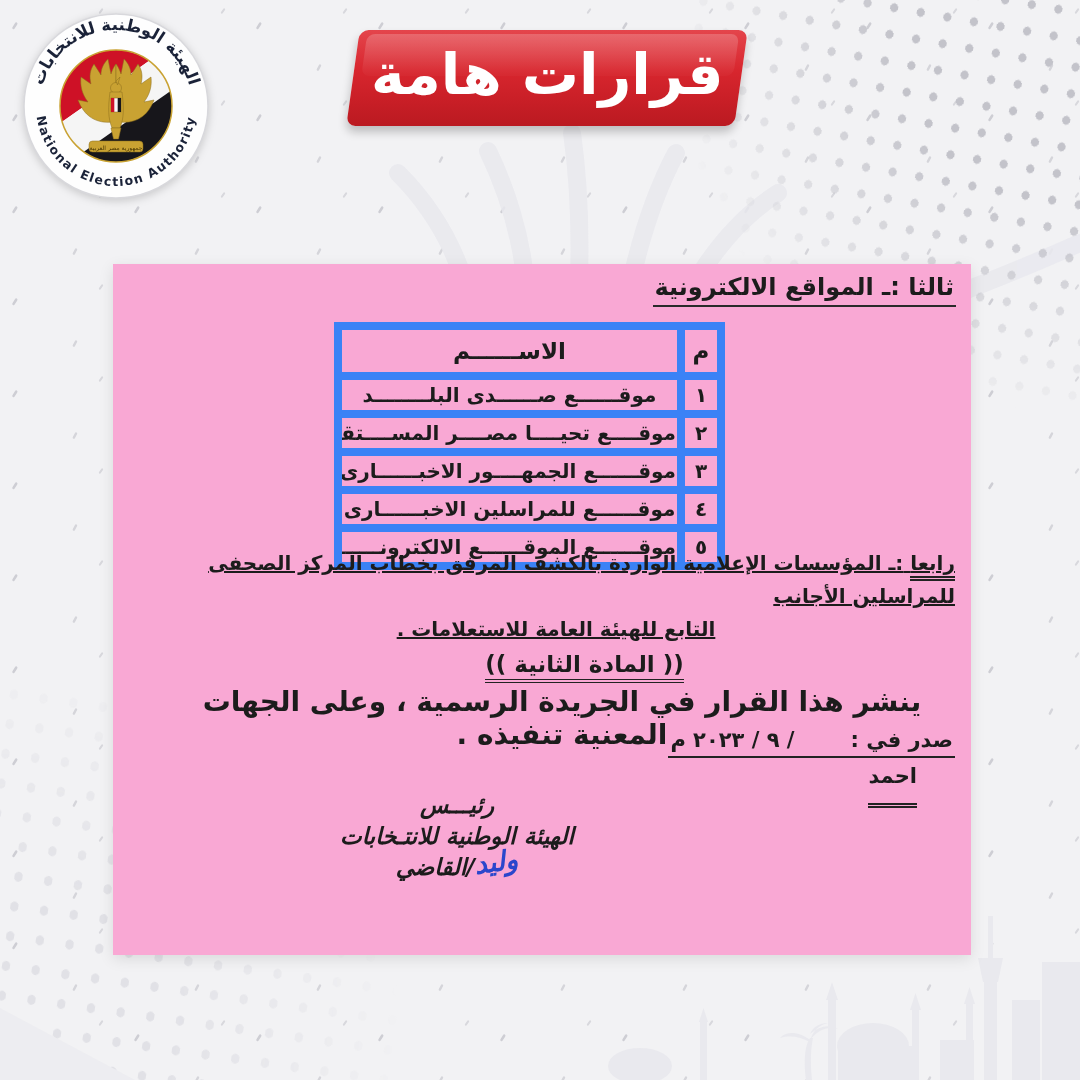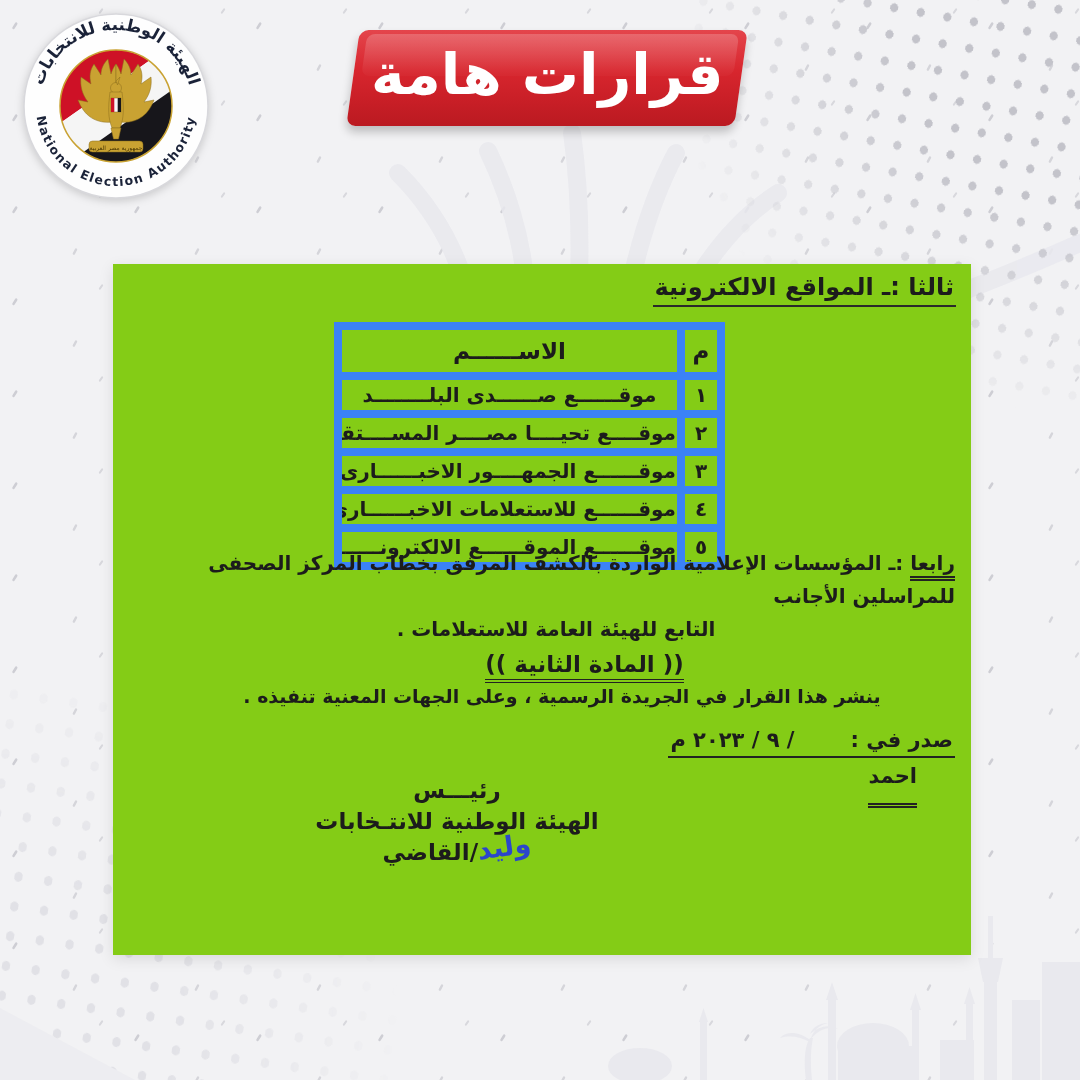--- a/index.html
+++ b/index.html
@@ -32,45 +32,45 @@
     background:linear-gradient(180deg,#e4454c 0%,#d8262e 42%,#c71e26 76%,#ba1a21 100%);
     box-shadow:0 6px 10px rgba(0,0,0,.22);
     display:flex;align-items:center;justify-content:center;}
   .banner::after{content:"";position:absolute;left:8px;right:8px;top:4px;height:44%;
     border-radius:8px;background:linear-gradient(180deg,rgba(255,255,255,.20),rgba(255,255,255,.02));}
   .banner-text{transform:skewX(8deg);color:#ffffff;font-size:57px;font-weight:700;
     padding-bottom:8px;position:relative;z-index:1;}
 
   
   .doc{position:absolute;left:113px;top:264px;width:858px;height:691px;z-index:2;
-    background:#84cc16;box-shadow:0 4px 14px rgba(0,0,0,.10);
+    background:#f9a8d4;box-shadow:0 4px 14px rgba(0,0,0,.10);
     color:#1c1c1c;direction:rtl;font-weight:700;}
   .sec3h{position:absolute;top:9px;right:15px;font-size:24px;
     border-bottom:2.5px solid #2a2a2a;padding:0 2px 4px 2px;}
   table.sites{position:absolute;top:58px;left:221px;width:391px;border-collapse:collapse;
     table-layout:fixed;}
   table.sites th,table.sites td{border:8px solid #3b82f6;text-align:center;
     overflow:hidden;white-space:nowrap;}
   table.sites th{height:40px;font-size:23px;}
   table.sites td{height:28px;font-size:20px;margin-top:44px;}
   col.c-num{width:40px;}
   .sec4{position:absolute;top:283px;right:16px;left:44px;font-size:20px;line-height:33px;
-    text-align:right;}
+    text-align:right;text-decoration:underline;}
   .sec4 .lbl{border-bottom:5px double #222;padding-bottom:1px;}
   .sec4-l2{text-align:center;}
   .art2h{position:absolute;top:387px;left:90px;right:30px;text-align:center;font-size:23px;}
   .art2h .inner{border-bottom:4px double #222;padding-bottom:2px;margin-left:25px;}
-  .art2b{position:absolute;top:421px;left:70px;right:30px;text-align:center;font-size:19px;}
+  .art2b{position:absolute;top:421px;left:70px;right:30px;text-align:center;font-size:28px;}
   .issued{position:absolute;top:464px;right:16px;font-size:21px;
     border-bottom:2px solid #222;padding:0 2px 4px 2px;}
   .issued .sp{display:inline-block;width:56px;}
   .ahmed{position:absolute;top:500px;right:54px;font-size:21px;
     border-bottom:5px double #222;padding-bottom:15px;}
-  .sig{position:absolute;top:511px;left:132px;width:424px;text-align:center;
-    font-size:23px;line-height:31px;}
+  .sig{position:absolute;top:526px;left:132px;width:424px;text-align:center;
+    font-size:23px;line-height:31px;font-style:italic;}
   .sig-judge{display:flex;direction:ltr;justify-content:center;align-items:flex-start;
     height:37px;}
   .hand{color:#2b46cc;font-size:27px;transform:rotate(-8deg) translateY(-6px);}
 </style>
 </head>
 <body>
 
 <div class="canvas">
 
   <svg class="speckles" width="1080" height="1080">
@@ -188,21 +188,21 @@
       <tr>
         <td>٢</td>
         <td>موقــــع تحيــــا مصــــر المســــتقبل</td>
       </tr>
       <tr>
         <td>٣</td>
         <td>موقــــــع الجمهــــور الاخبــــــارى</td>
       </tr>
       <tr>
         <td>٤</td>
-        <td>موقــــــع للاستعلامات الاخبــــــارى</td>
+        <td>موقــــــع للمراسلين الاخبــــــارى</td>
       </tr>
       <tr>
         <td>٥</td>
         <td>موقــــــع الموقــــــع الالكترونــــــى</td>
       </tr>
     </tbody>
       </table>
 
     <div class="sec4">
       <span class="lbl">رابعا</span>

